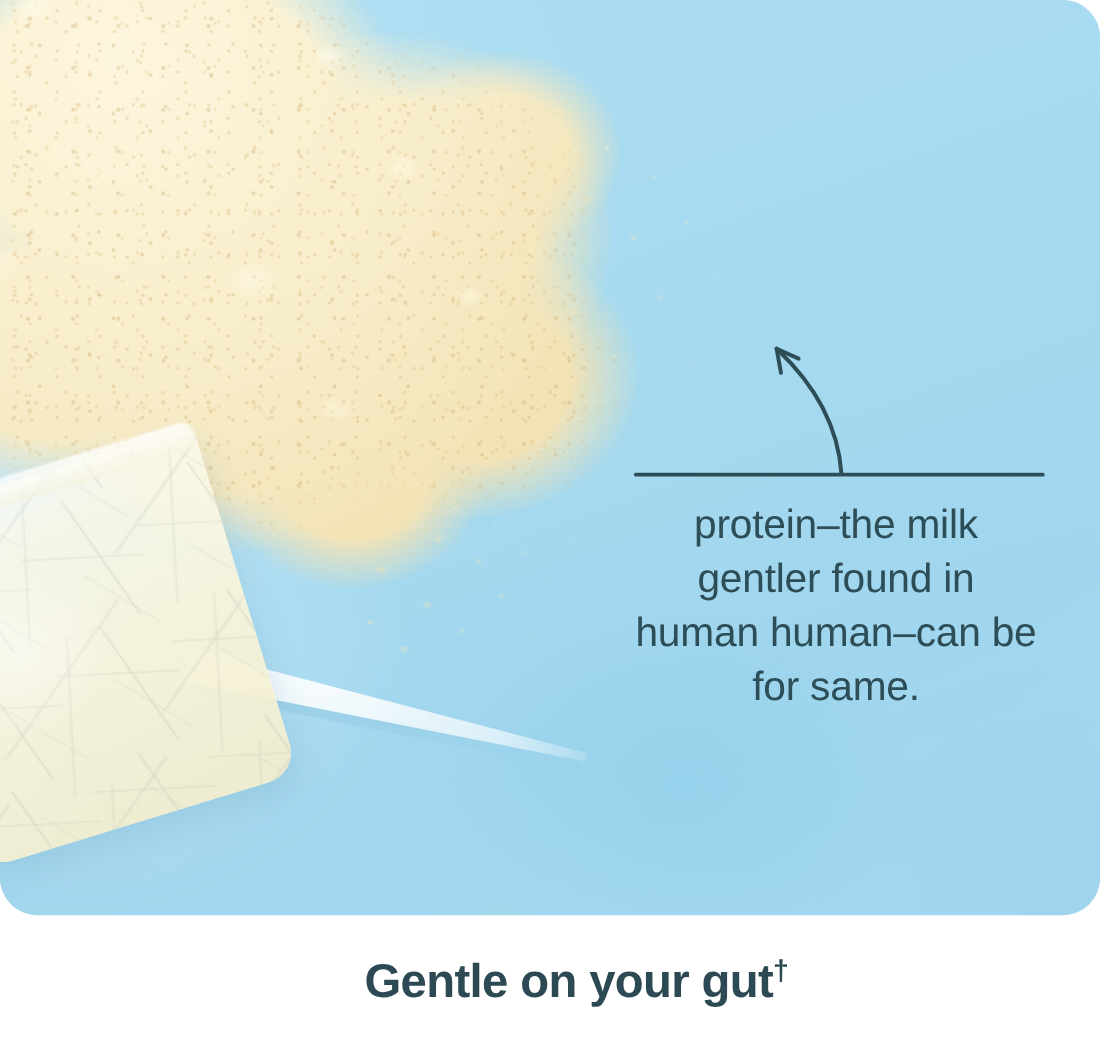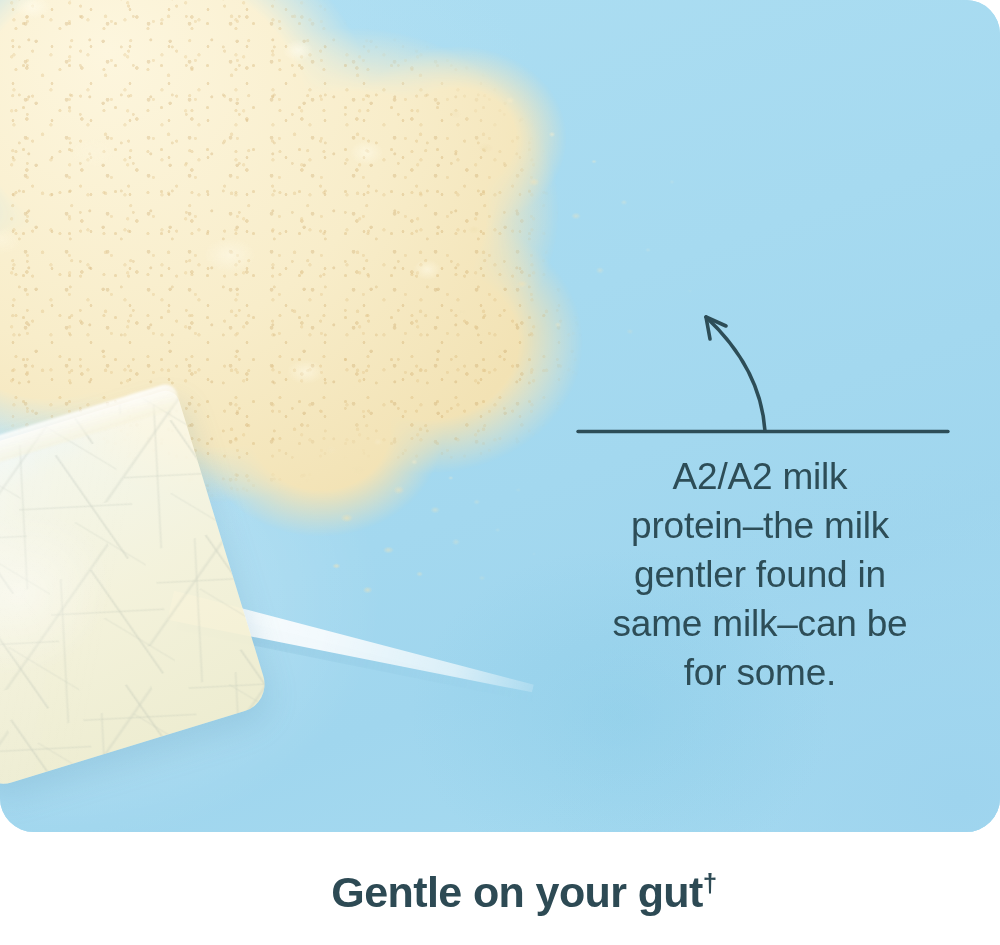--- a/index.html
+++ b/index.html
@@ -345,24 +345,23 @@
       <div class="scoop-rim"></div>
     </div>
 
     <svg class="callout" viewBox="0 0 410 160">
       <line x1="18" y1="141.5" x2="388" y2="141.5" stroke="#2d4d57" stroke-width="3.4" stroke-linecap="round"></line>
       <path d="M 205 141 C 203 112 192 70 146 27" fill="none" stroke="#2d4d57" stroke-width="3.6" stroke-linecap="round"></path>
       <path d="M 146 27 L 166 36 M 146 27 L 150 49" fill="none" stroke="#2d4d57" stroke-width="3.6" stroke-linecap="round"></path>
     </svg>
 
     <div class="caption">
-      <span class="ln">A2/A2 milk</span>
       <span class="ln">protein–the milk</span>
       <span class="ln">gentler found in</span>
-      <span class="ln">same milk–can be</span>
-      <span class="ln">for some.</span>
+      <span class="ln">human human–can be</span>
+      <span class="ln">for same.</span>
     </div>
 
   </div>
 
   <div class="headline"><span>Gentle on your gut</span><span class="dagger">†</span></div>
 
 </div>
 
 </body></html>

